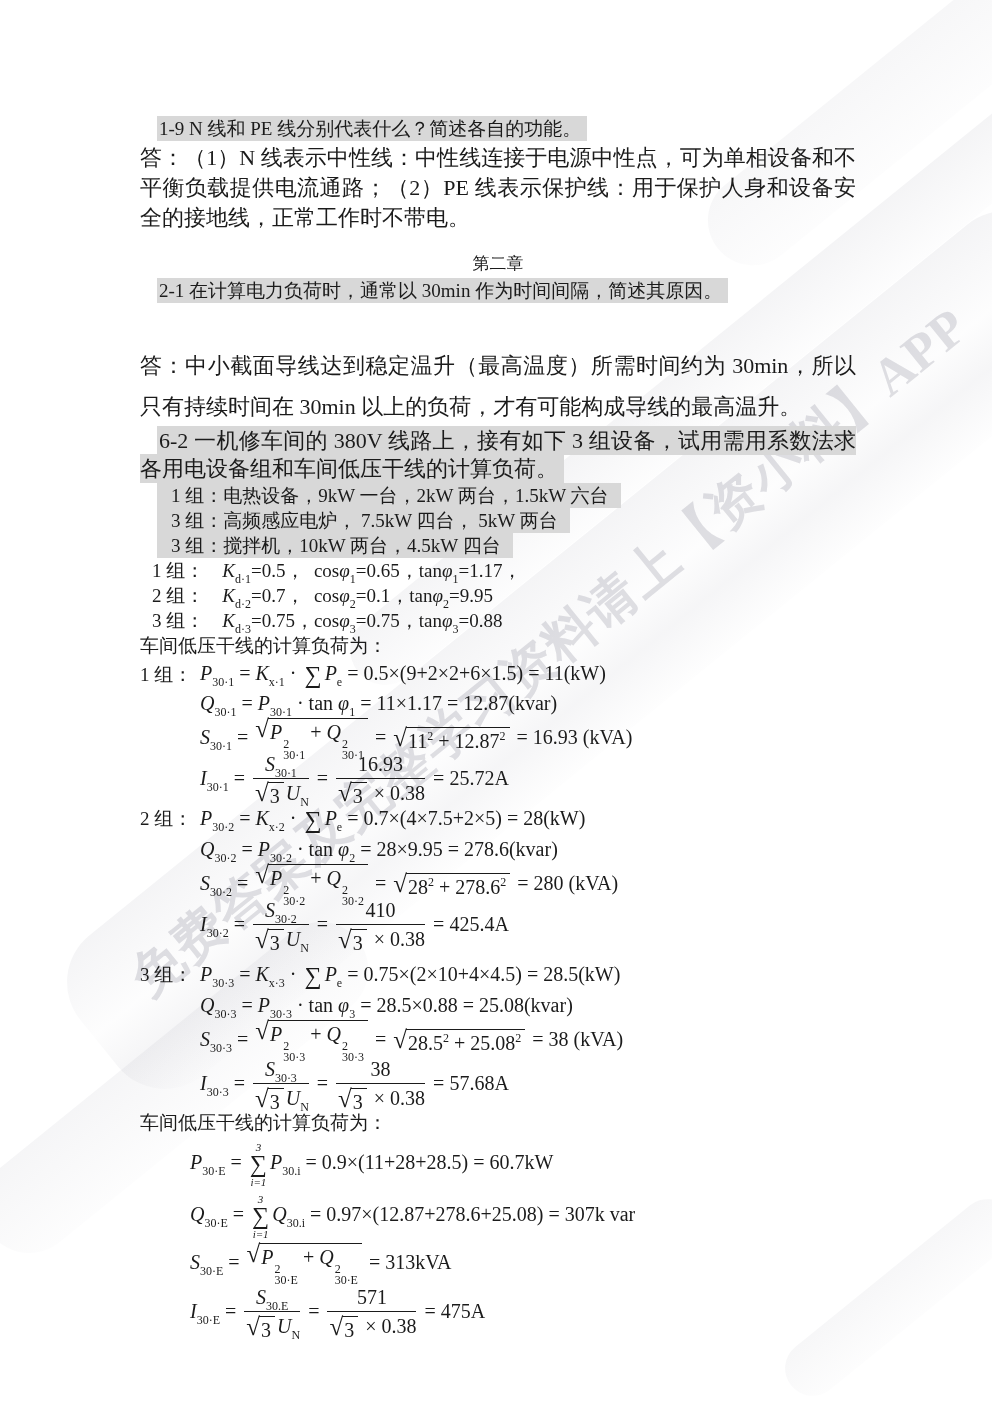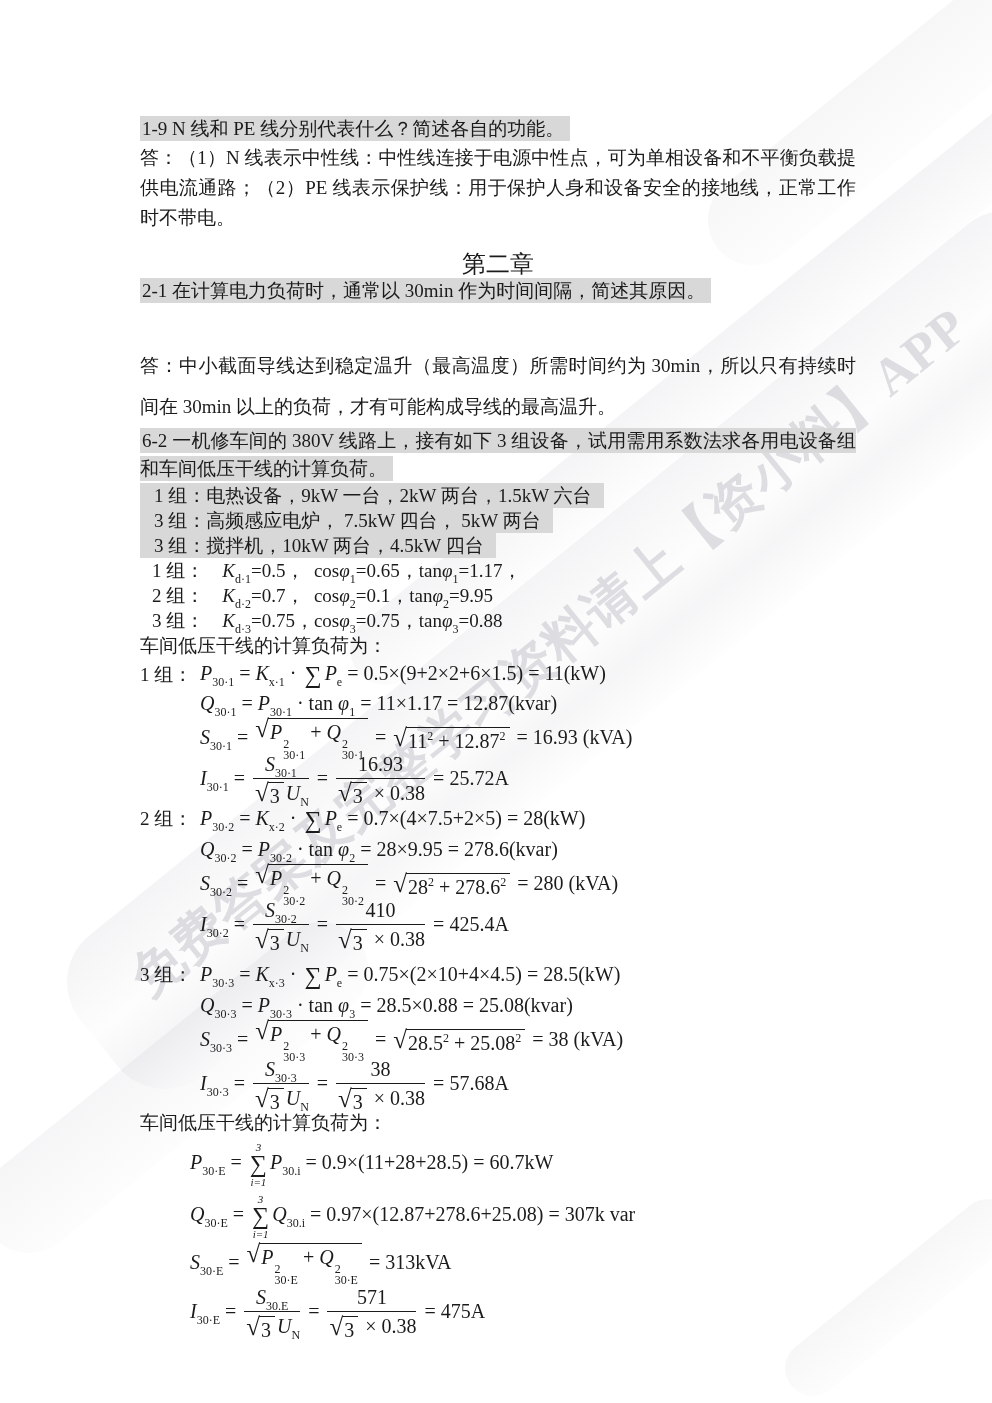--- a/index.html
+++ b/index.html
@@ -20,25 +20,25 @@
   .s5{left:760px;top:1270px;width:280px;height:55px;
       background:linear-gradient(to bottom,rgba(150,150,165,0.08),rgba(150,150,165,0.02));}
   .wm-text{position:absolute;left:116px;top:958px;z-index:1;transform:rotate(-39deg);
       transform-origin:0 0;white-space:nowrap;font-size:52px;font-weight:bold;
       letter-spacing:1px;color:rgba(145,145,158,0.28);pointer-events:none;}
   
   .content{position:absolute;left:140px;top:115px;width:716px;z-index:2;}
   .line{font-size:19px;}
   .h25{height:25px;line-height:25px;} .h26{height:26px;line-height:26px;}
   .h28{height:28px;line-height:28px;}
-  .para{margin:0;font-size:19px;text-align:justify;}
+  .para{margin:0;font-size:22px;text-align:justify;}
   .lh28{line-height:28px;} .lh29{line-height:41px;margin-top:40px;} .lh30{line-height:30px;}
-  .hl{background:#d8d8d8;padding:2px 6px 2px 2px;}
+  .hl{background:#d8d8d8;padding:2px 6px 2px 2px;margin-left:17px;}
   .hl.ind{padding-left:14px;padding-right:12px;}
-  .chapter{margin-top:18px;height:26px;line-height:26px;text-align:center;font-size:24px;}
+  .chapter{margin-top:18px;height:26px;line-height:26px;text-align:center;font-size:17px;}
   .kline{height:25px;line-height:25px;font-size:19px;white-space:nowrap;}
   .klabel{padding-left:12px;margin-right:18px;}
   
   .frow{font-size:20px;white-space:nowrap;}
   .h30{height:30px;line-height:30px;} .h32{height:32px;line-height:32px;}
   .h34{height:34px;line-height:34px;} .h36{height:36px;line-height:36px;}
   .h44{height:44px;line-height:44px;} .h50{height:50px;line-height:50px;}
   .h52{height:52px;line-height:52px;} .h54{height:54px;line-height:54px;}
   .group{position:relative;margin-left:60px;}
   .glabel{position:absolute;left:-60px;top:4px;font-size:19px;}

